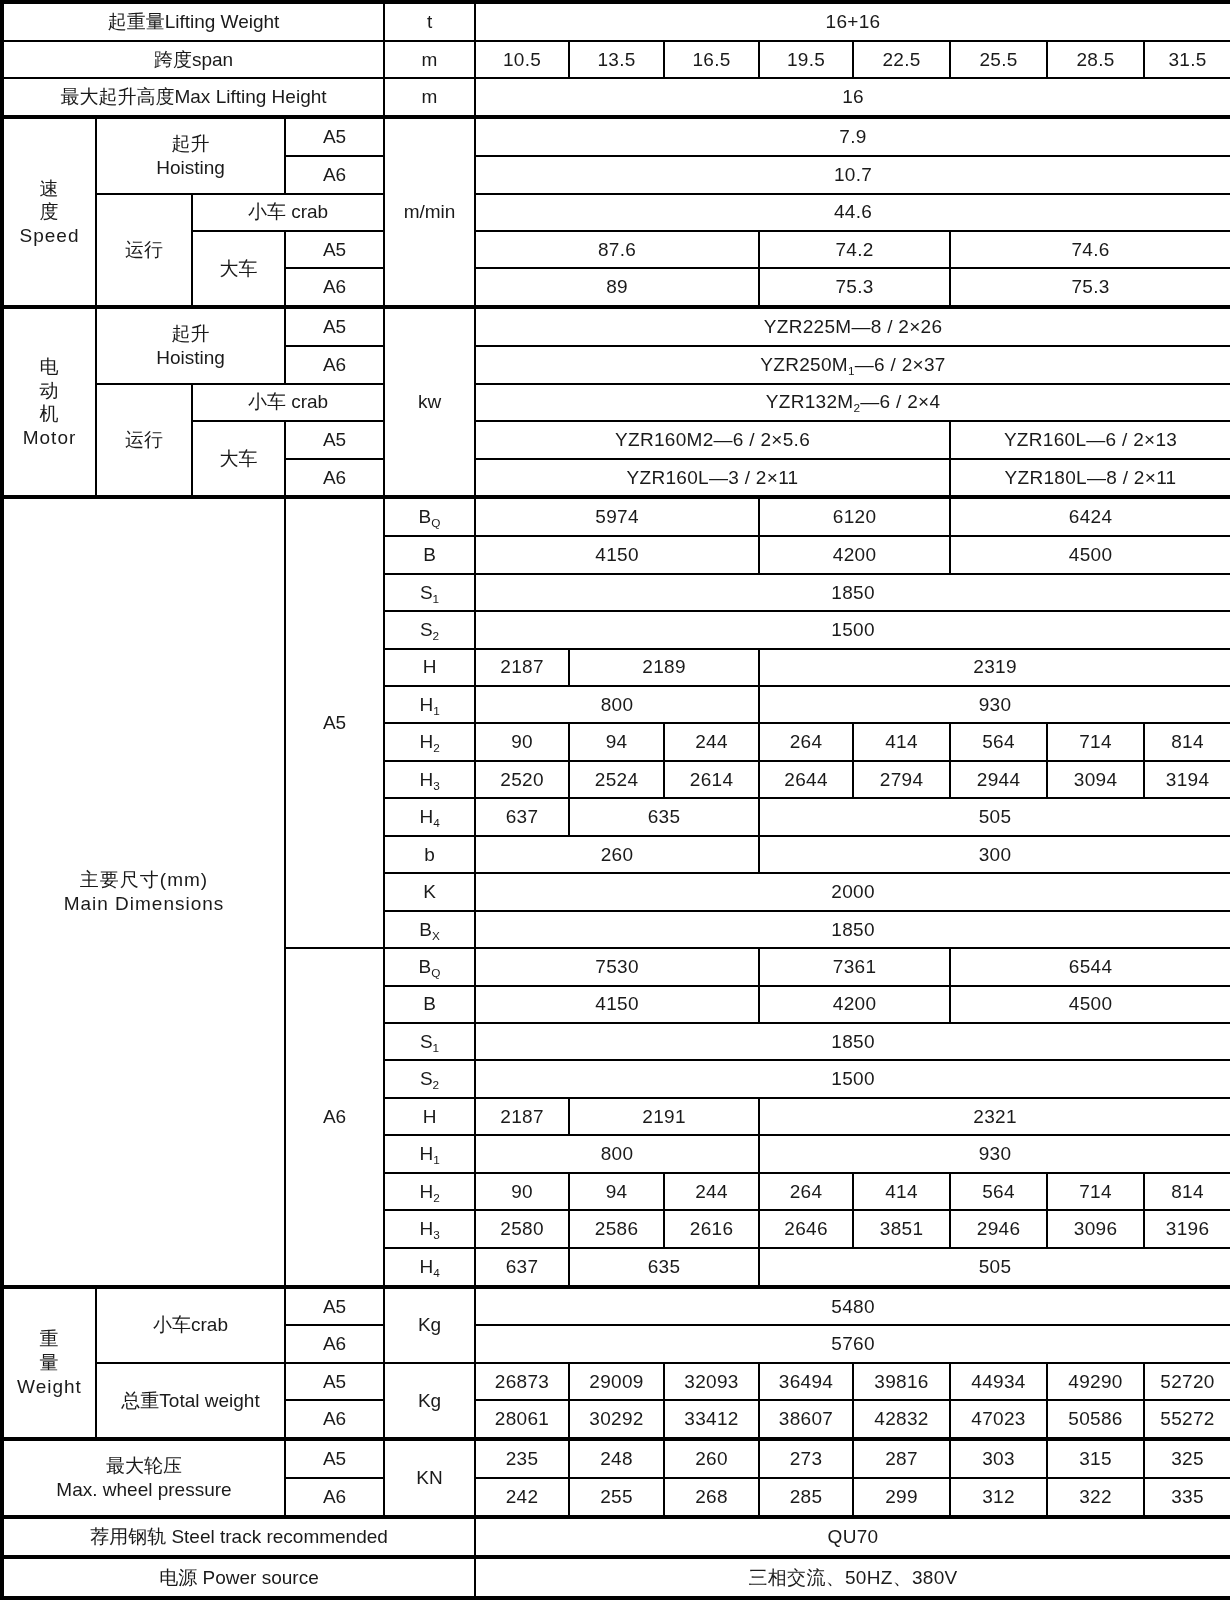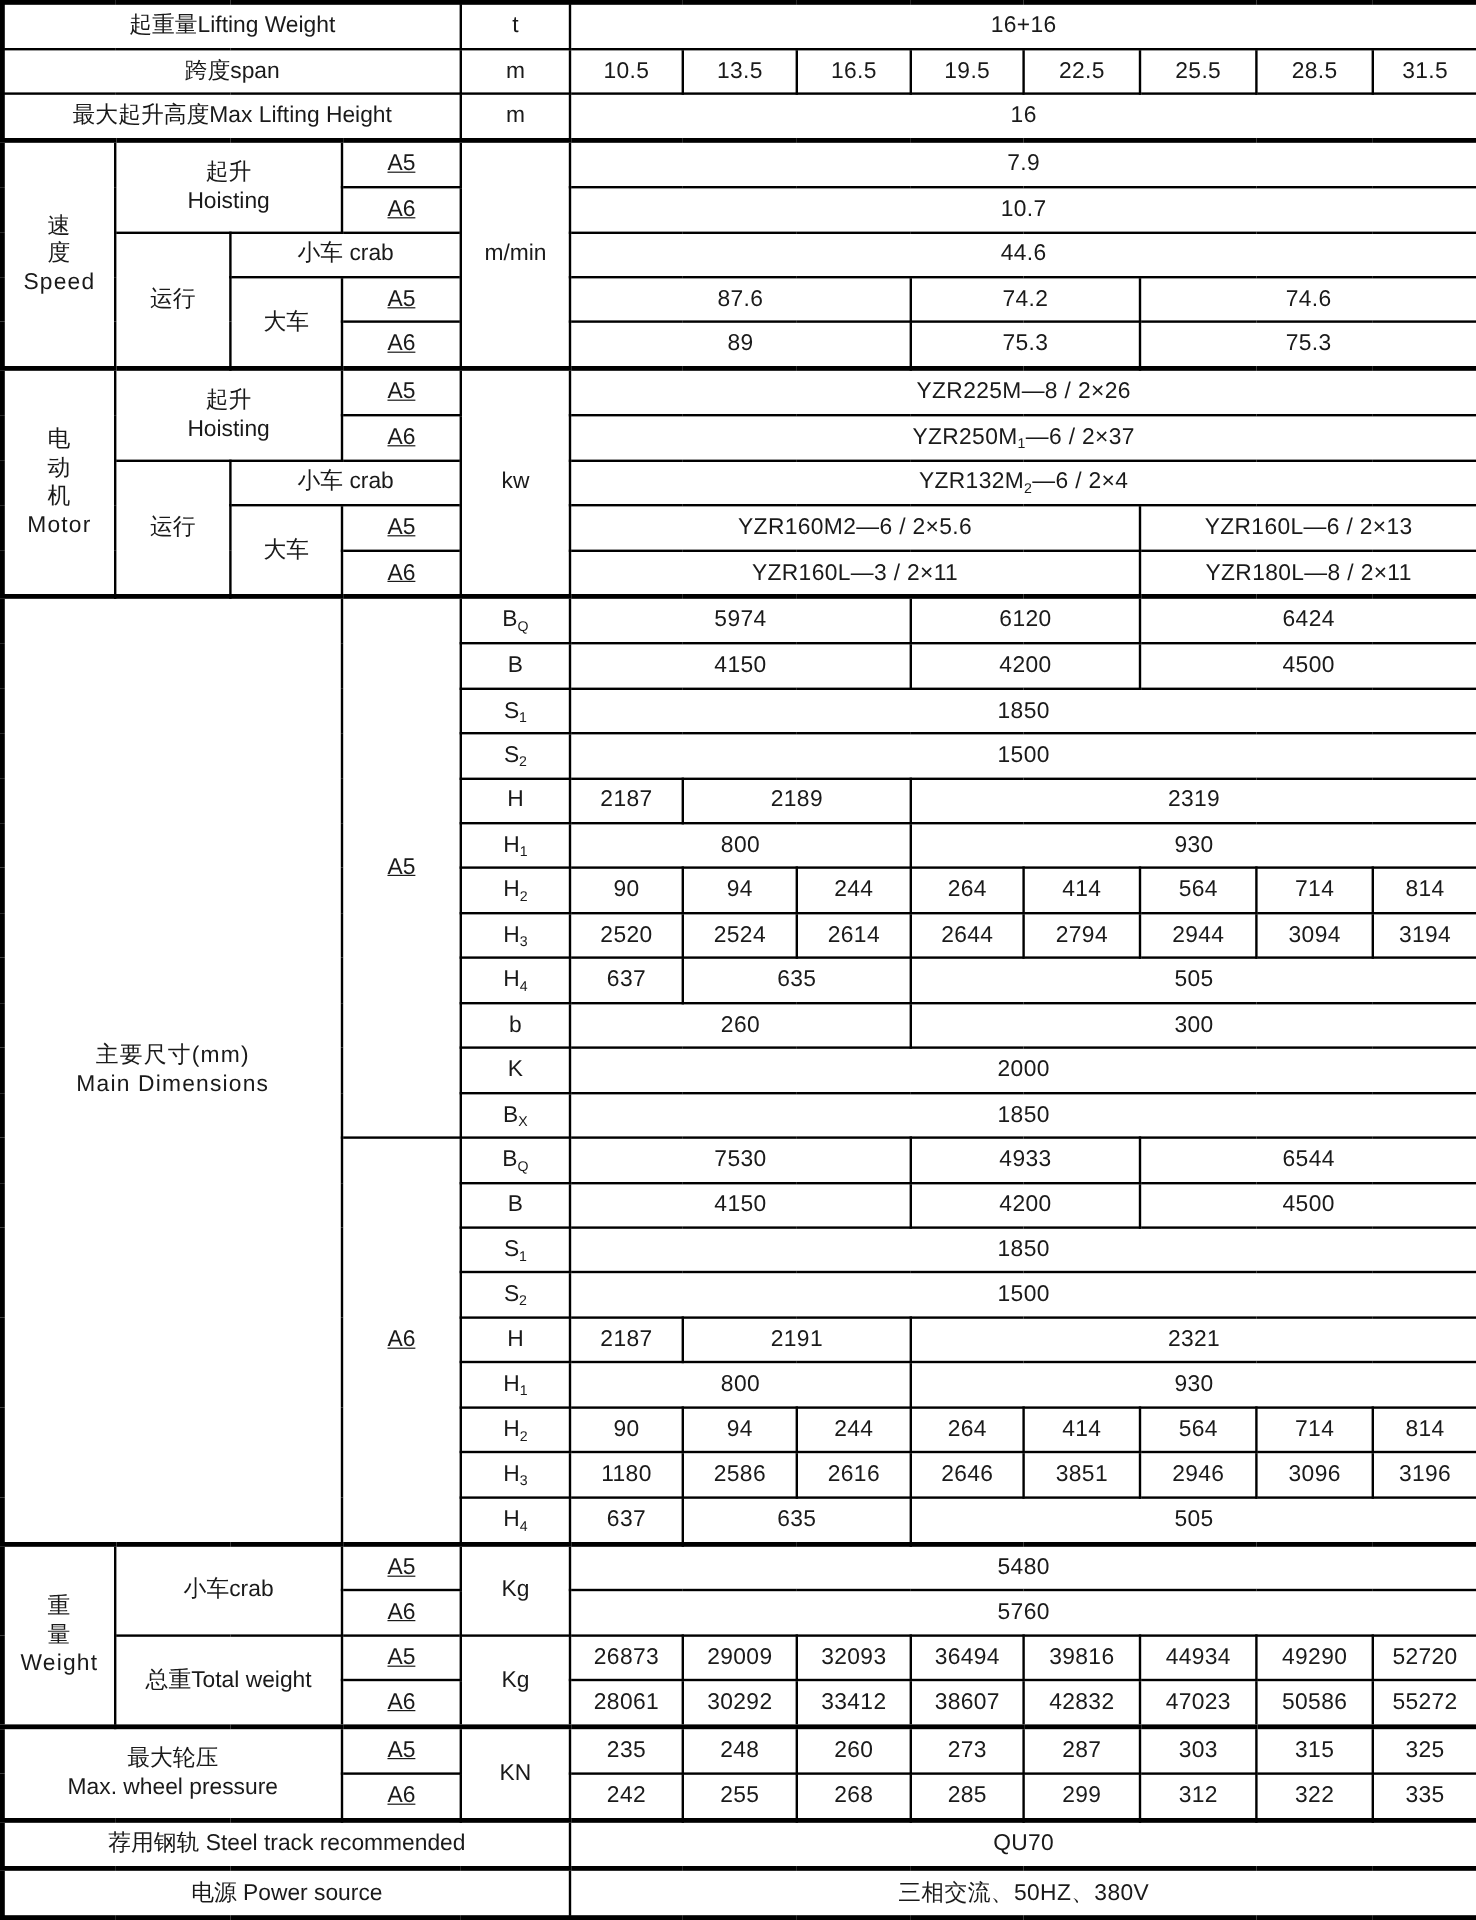--- a/index.html
+++ b/index.html
@@ -41,21 +41,20 @@
     font-size: 19px;
     line-height: 1.55;
     letter-spacing: 1px;
   }
   td.k-lab {
     font-size: 19px;
     line-height: 1.35;
   }
   td.k-cls {
     font-size: 19px;
-    text-decoration: underline;
   }
   td.k-unit {
     font-size: 18px;
   }
   td.k-dim {
     font-size: 18px;
   }
   td.k-val {
     font-size: 18px;
     letter-spacing: 0.3px;
@@ -236,21 +235,21 @@
           <td colspan="8" class="k-val">2000</td>
         </tr>
         <tr>
           <td class="k-dim">B<sub>X</sub></td>
           <td colspan="8" class="k-val">1850</td>
         </tr>
         <tr>
           <td rowspan="9" class="k-cls">A6</td>
           <td class="k-dim">B<sub>Q</sub></td>
           <td colspan="3" class="k-val">7530</td>
-          <td colspan="2" class="k-val">4933</td>
+          <td colspan="2" class="k-val">7361</td>
           <td colspan="3" class="k-val">6544</td>
         </tr>
         <tr>
           <td class="k-dim">B</td>
           <td colspan="3" class="k-val">4150</td>
           <td colspan="2" class="k-val">4200</td>
           <td colspan="3" class="k-val">4500</td>
         </tr>
         <tr>
           <td class="k-dim">S<sub>1</sub></td>
@@ -277,21 +276,21 @@
           <td class="k-val">94</td>
           <td class="k-val">244</td>
           <td class="k-val">264</td>
           <td class="k-val">414</td>
           <td class="k-val">564</td>
           <td class="k-val">714</td>
           <td class="k-val">814</td>
         </tr>
         <tr>
           <td class="k-dim">H<sub>3</sub></td>
-          <td class="k-val">1180</td>
+          <td class="k-val">2580</td>
           <td class="k-val">2586</td>
           <td class="k-val">2616</td>
           <td class="k-val">2646</td>
           <td class="k-val">3851</td>
           <td class="k-val">2946</td>
           <td class="k-val">3096</td>
           <td class="k-val">3196</td>
         </tr>
         <tr>
           <td class="k-dim">H<sub>4</sub></td>

